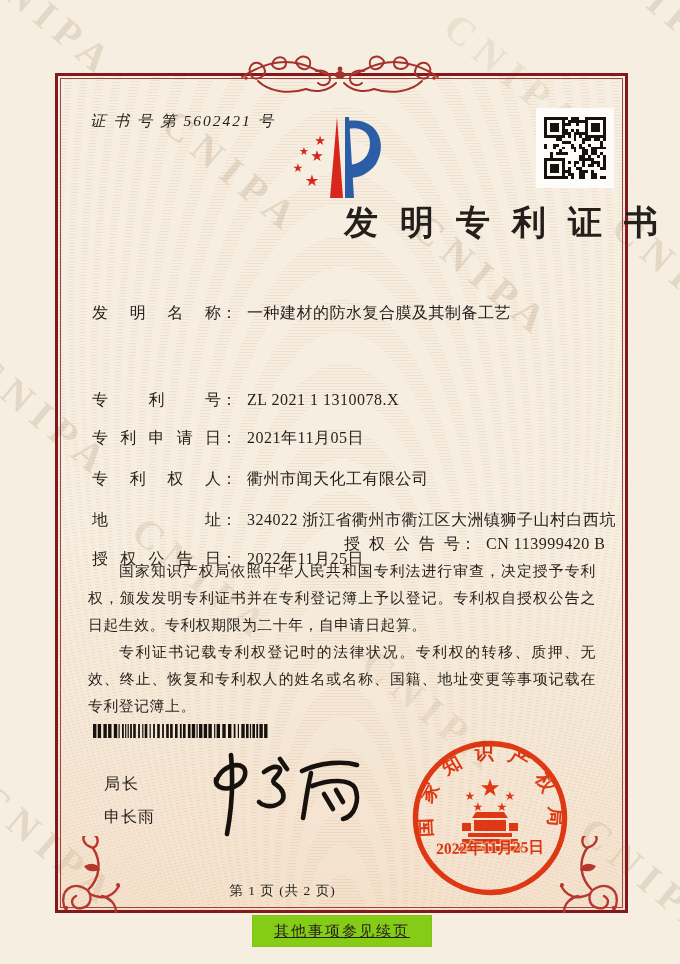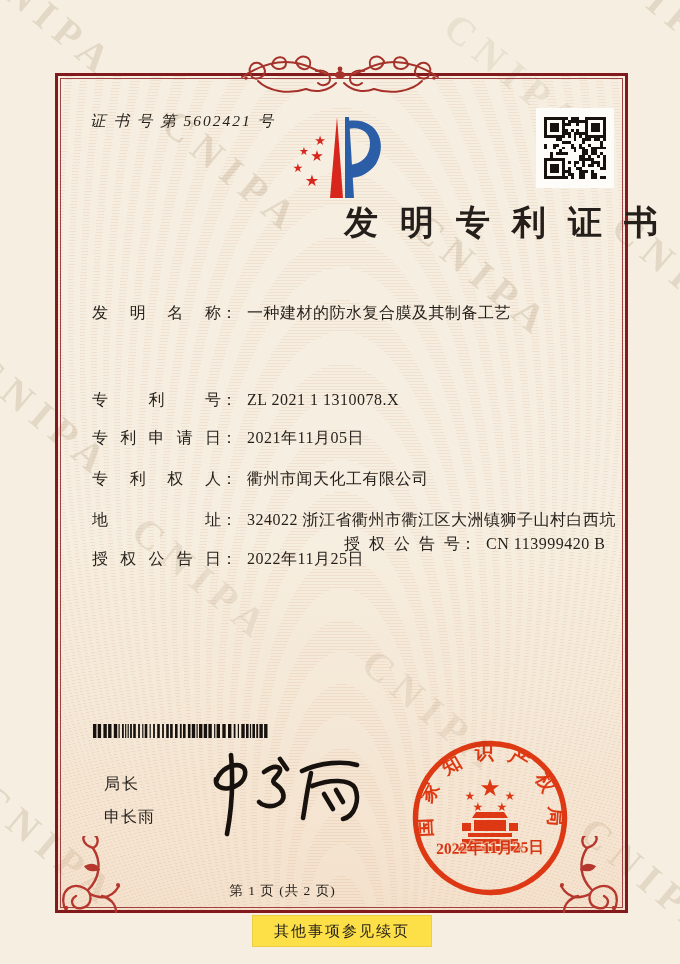--- a/index.html
+++ b/index.html
@@ -69,23 +69,23 @@
   #barcode-svg{position:absolute;left:92px;top:724px;z-index:5;}
   .director-title{position:absolute;left:104px;top:774px;font-size:16px;
         letter-spacing:2px;z-index:5;}
   .director-name{position:absolute;left:104px;top:807px;font-size:16px;
         letter-spacing:1px;z-index:5;}
   #signature{position:absolute;left:192px;top:750px;z-index:6;}
   #seal{position:absolute;left:408px;top:736px;z-index:7;mix-blend-mode:multiply;opacity:0.94;}
   .page-info{position:absolute;left:0;top:882px;width:565px;text-align:center;
         font-size:13.5px;letter-spacing:1px;z-index:5;}
   .note-box{position:absolute;left:252px;top:915px;width:178px;height:30px;
-        background:#fde047;border:1px solid rgba(120,90,60,0.12);z-index:5;
+        background:#84cc16;border:1px solid rgba(120,90,60,0.12);z-index:5;
         display:flex;align-items:center;justify-content:center;
-        font-size:15px;letter-spacing:2px;}
+        font-size:15px;letter-spacing:2px;text-decoration:underline;}
 </style>
 </head>
 <body>
 
 <div id="page">
 
   <span class="wm w1">CNIPA</span>
   <span class="wm w2">CNIPA</span>
   <span class="wm w3">CNIPA</span>
   <span class="wm w4">CNIPA</span>
@@ -421,20 +421,24 @@
   </div>
   <div class="frow" style="top:534px">
     <span class="pos">
       <span class="jlabel">授权公告日</span><span>：</span><span class="fval">2022年11月25日</span>
     </span>
     <span class="pair2">
       <span class="jlabel2">授权公告号</span><span>：</span><span class="fval">CN 113999420 B</span>
     </span>
   </div>
 
+  <div class="body-text">
+    <p>国家知识产权局依照中华人民共和国专利法进行审查，决定授予专利权，颁发发明专利证书并在专利登记簿上予以登记。专利权自授权公告之日起生效。专利权期限为二十年，自申请日起算。</p>
+    <p>专利证书记载专利权登记时的法律状况。专利权的转移、质押、无效、终止、恢复和专利权人的姓名或名称、国籍、地址变更等事项记载在专利登记簿上。</p>
+  </div>
 
   <svg id="barcode-svg" width="178" height="14" viewBox="0 0 178 14">
       <rect x="1" y="0" width="3.4" height="14" fill="#17120e"></rect>
       <rect x="5.7" y="0" width="3.4" height="14" fill="#17120e"></rect>
       <rect x="11.399999999999999" y="0" width="3.4" height="14" fill="#17120e"></rect>
       <rect x="16.099999999999998" y="0" width="3.4" height="14" fill="#17120e"></rect>
       <rect x="21.799999999999997" y="0" width="3.4" height="14" fill="#17120e"></rect>
       <rect x="26.499999999999996" y="0" width="1.2" height="14" fill="#17120e"></rect>
       <rect x="29.999999999999996" y="0" width="1.8" height="14" fill="#17120e"></rect>
       <rect x="33.099999999999994" y="0" width="1.2" height="14" fill="#17120e"></rect>

